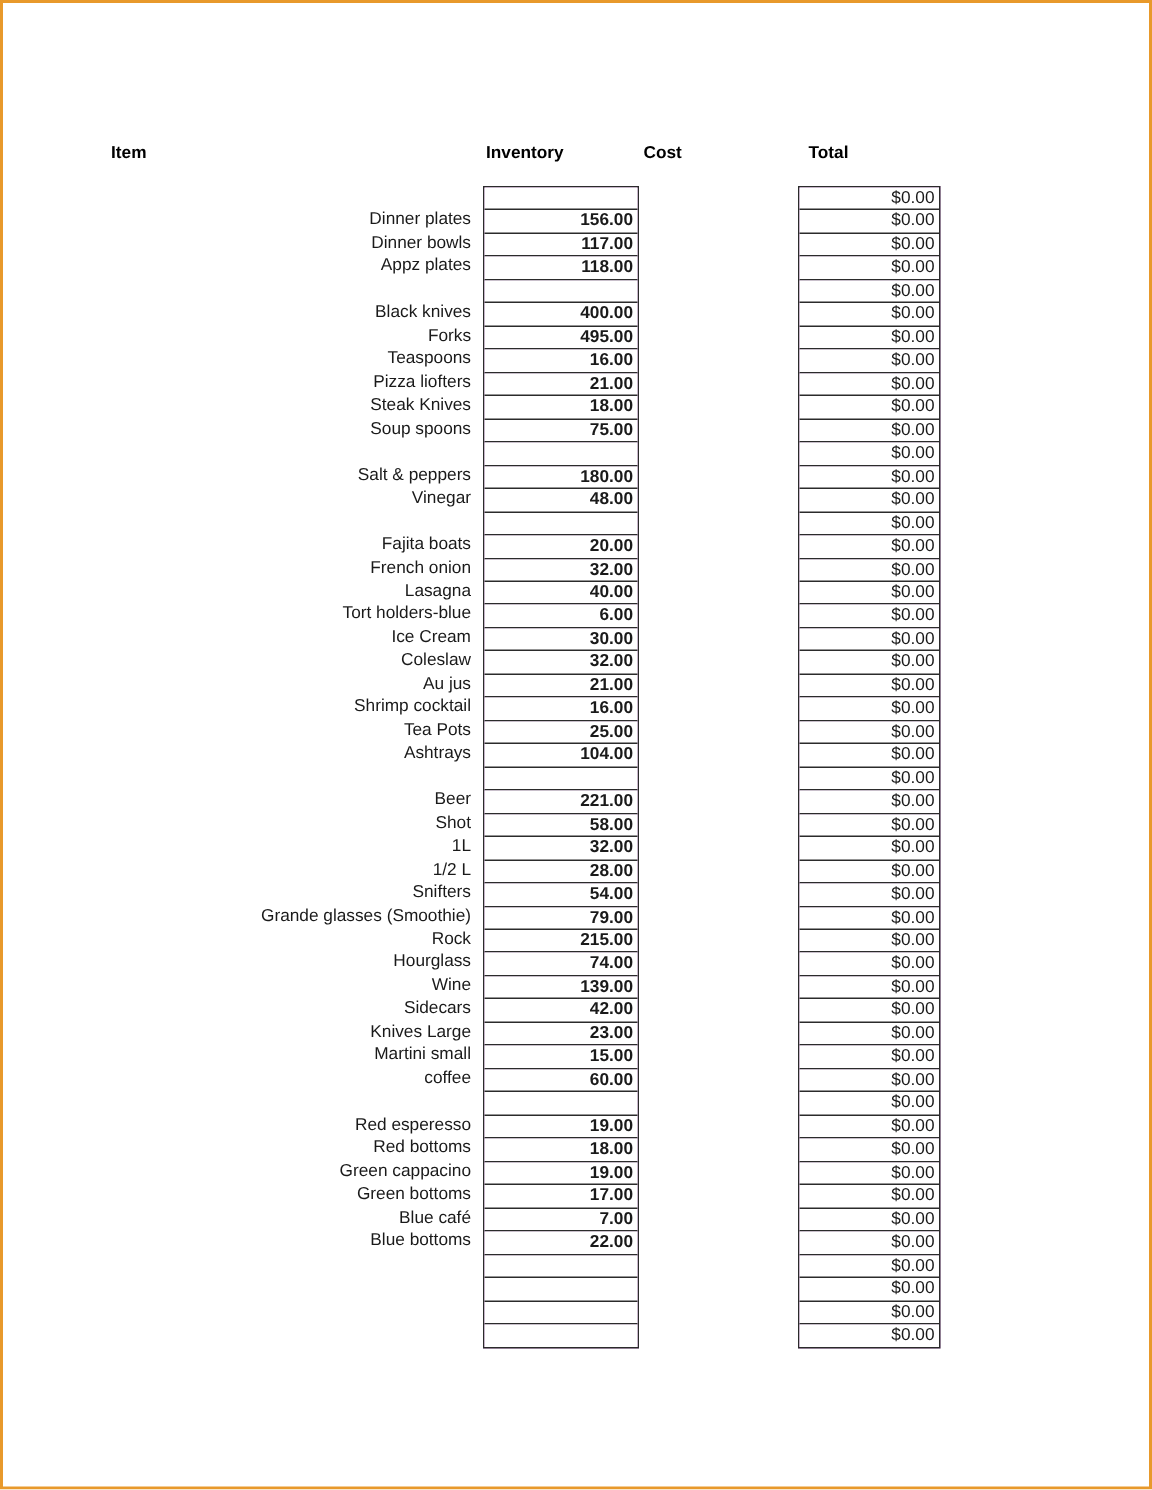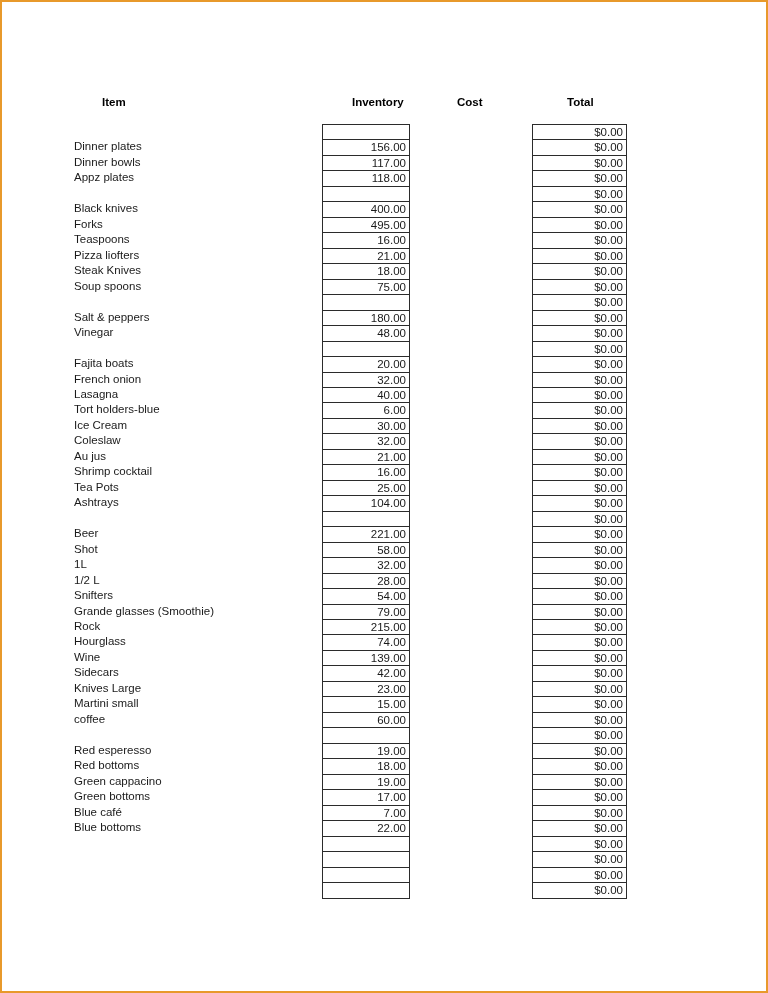--- a/index.html
+++ b/index.html
@@ -29,52 +29,52 @@
     width: 768px;
     height: 16px;
   }
   .col-headers .hd {
     position: absolute;
     font-size: 11.5px;
     font-weight: bold;
     color: #000000;
     line-height: 14px;
     white-space: nowrap;
-    margin-left: 28px;
   }
   .hd-item      { left: 72px;  }
   .hd-inventory { left: 322px; }
   .hd-cost      { left: 427px; }
   .hd-total     { left: 537px; }
 
   
   .labels {
     position: absolute;
     top: 122px;
     left: 72px;
     width: 240px;
   }
   .label-row {
     height: 15.48px;
     line-height: 15.48px;
     font-size: 11.5px;
     color: #1a1a1a;
     white-space: nowrap;
     overflow: hidden;
+    text-align: right;
   }
 
   
   .grid {
     position: absolute;
     top: 122px;
     border: 1.6px solid #2b2b2b;
     box-sizing: border-box;
     background: #f0abfc;
   }
-  .grid.inventory { left: 320px; width: 88px; }
+  .grid.inventory { left: 320px; width: 104px; font-weight: bold; }
   .grid.total     { left: 530px; width: 95px;  }
 
   .cell {
     height: 15.48px;
     line-height: 15.48px;
     box-sizing: border-box;
     border-bottom: 1.1px solid #2b2b2b;
     font-size: 11.5px;
     color: #1a1a1a;
     text-align: right;

